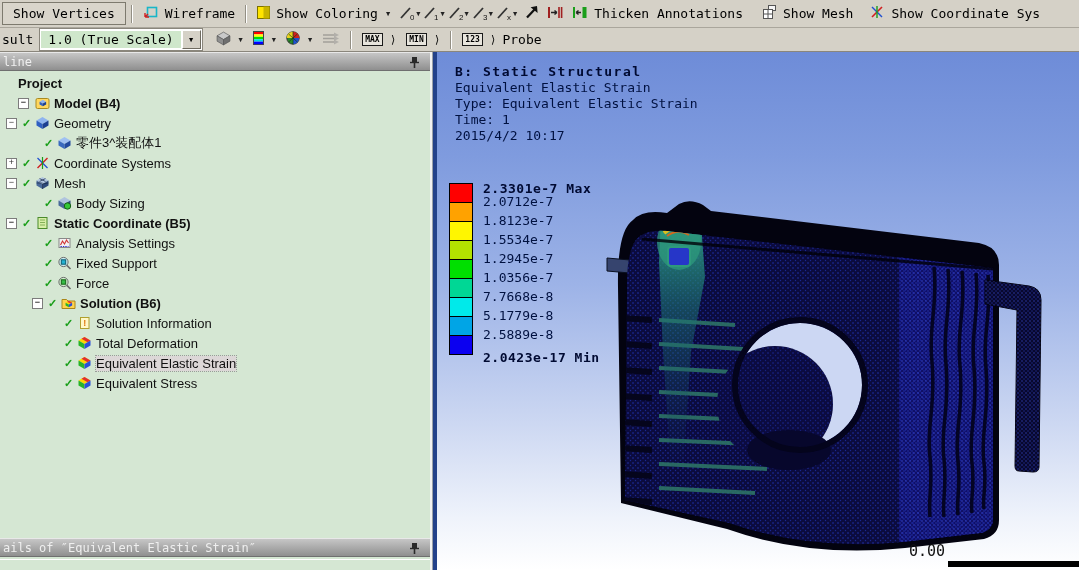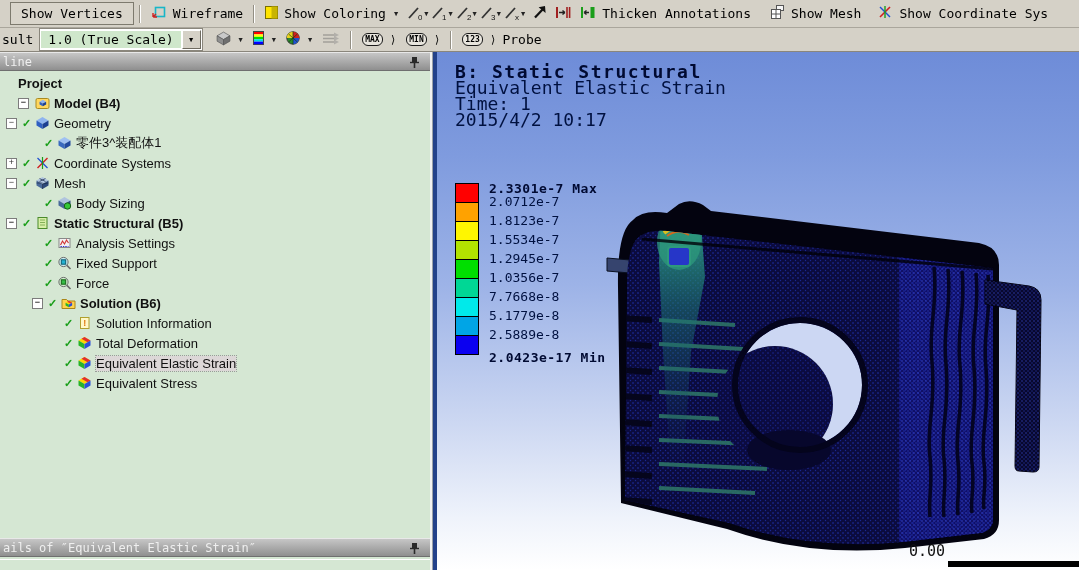--- a/index.html
+++ b/index.html
@@ -5,24 +5,24 @@
   html,body{margin:0;padding:0;width:1079px;height:570px;overflow:hidden;
     font-family:"Liberation Sans",sans-serif;background:#d5d1c7;}
   
   .tb{position:absolute;left:0;width:1079px;display:flex;align-items:center;
       background:#d5d1c7;font-family:"DejaVu Sans Mono","Liberation Mono",monospace;
       font-size:13px;color:#000;white-space:nowrap;overflow:hidden;}
   #tb1{top:0;height:27px;border-bottom:1px solid #aaa69c;}
   #tb2{top:28px;height:23px;border-bottom:1px solid #8a867c;}
   .sep{width:0;height:18px;border-left:1px solid #938f84;border-right:1px solid #fff;margin:0 5px;}
   .tbtn{display:flex;align-items:center;gap:6px;padding:2px 5px;}
-  .frame-btn{border:1px solid #7d7a6e;background:#d9d5cb;padding:3px 10px;margin-left:10px;}
+  .frame-btn{border:1px solid #7d7a6e;background:#d9d5cb;padding:3px 10px;margin-left:2px;}
   .dd{font-size:7px;margin-left:2px;color:#222;}
   .pen{display:flex;align-items:center;margin-right:3px;}
-  .badge{border:1px solid #1a1a1a;border-radius:6px;font-size:8px;font-weight:bold;
+  .badge{border:1px solid #1a1a1a;border-radius:0;font-size:8px;font-weight:bold;
          padding:1px 2px;line-height:9px;background:#e8e5dd;}
   .paren{font-size:11px;margin-left:1px;}
   .combo{display:flex;align-items:center;border:1px solid #8a867c;background:#fff;
          padding:1px;margin-left:6px;}
   .combo-val{background:#cfe7cb;padding:1px 7px;font-size:13px;}
   .combo-arrow{width:17px;height:17px;background:#d5d1c7;border:1px solid;
          border-color:#fff #6f6b60 #6f6b60 #fff;display:flex;align-items:center;
          justify-content:center;font-size:7px;margin-left:1px;}
   
   #outline{position:absolute;left:0;top:52px;width:430px;height:518px;
@@ -46,23 +46,23 @@
       background:#d5e7d3;border-top:1px solid #fff;}
   
   #split{position:absolute;left:430px;top:52px;width:7px;height:518px;
      background:linear-gradient(90deg,#f2f2f2 0 2px,#9aa0a8 2px 3px,#23418a 3px 100%);}
   
   #vp{position:absolute;left:437px;top:52px;width:642px;height:518px;
       background:linear-gradient(180deg,#6e8cd8 0%,#7f9bde 20%,#9db3e7 45%,
                  #cdd8f2 72%,#eff3fb 90%,#ffffff 100%);overflow:hidden;}
   #vp-annot{position:absolute;left:18px;top:12px;
      font-family:"DejaVu Sans Mono","Liberation Mono",monospace;
-     font-size:18px;line-height:16px;color:#001140;}
+     font-size:13px;line-height:16px;color:#001140;}
   #vp-annot .b{font-weight:bold;letter-spacing:1.5px;color:#000a32;}
-  #legend{position:absolute;left:18px;top:131px;width:220px;height:190px;padding-left:40px;}
+  #legend{position:absolute;left:12px;top:131px;width:220px;height:190px;padding-left:40px;}
   .lg-box{position:absolute;left:0;width:22px;height:18px;border:1px solid #000;}
   .lg-lab{position:absolute;left:34px;height:16px;
      font-family:"DejaVu Sans Mono","Liberation Mono",monospace;
      font-size:13px;color:#001140;white-space:nowrap;}
   .lg-lab.b{font-weight:bold;letter-spacing:.5px;color:#000a32;}
   #ruler-label{position:absolute;left:472px;top:490px;color:#111;
      font-family:"DejaVu Sans Mono","Liberation Mono",monospace;font-size:15px;}
   #ruler-bar{position:absolute;left:511px;top:509px;width:131px;height:6px;background:#000;}
   #model-canvas{position:absolute;left:0;top:0;}
 </style>
@@ -306,21 +306,21 @@
           </svg></span>
         <span class="lbl">Body Sizing</span>
       </div>
       <div class="trow" style="padding-left: 6px; font-weight: bold;">
         <span class="exp">−</span>
         <span class="chk">✓</span>
         <span class="ticon"><svg width="15" height="14" viewBox="0 0 14 14">
             <rect x="2.5" y="1.5" width="9" height="11" fill="#d6eea6" stroke="#4a8a2a"></rect>
             <path d="M4.5,4 h5 M4.5,6.5 h5 M4.5,9 h5" stroke="#7aa850" stroke-width="0.9"></path>
           </svg></span>
-        <span class="lbl">Static Structural (B5)</span>
+        <span class="lbl">Static Coordinate (B5)</span>
       </div>
       <div class="trow" style="padding-left: 44px;">
         <span class="chk">✓</span>
         <span class="ticon"><svg width="15" height="14" viewBox="0 0 14 14">
             <rect x="1.5" y="2.5" width="11" height="9" fill="#f2f2f2" stroke="#888"></rect>
             <polyline points="3,9 5,5 7,8 9,4 11,7" stroke="#d03030" fill="none" stroke-width="1.1"></polyline>
             <line x1="3" y1="10.5" x2="11" y2="10.5" stroke="#3030d0" stroke-dasharray="1.4,1" stroke-width="1"></line>
           </svg></span>
         <span class="lbl">Analysis Settings</span>
       </div>
@@ -484,20 +484,21 @@
     <circle cx="338" cy="352" r="58" fill="url(#md)" opacity="0.7"></circle>
     <ellipse cx="352" cy="398" rx="42" ry="20" fill="#07072c"></ellipse>
     <circle cx="363" cy="333" r="65" fill="none" stroke="#04041c" stroke-width="6"></circle>
 
     <path d="M548,228 L592,234 Q604,236 604,248 L602,415 Q602,420 596,420 L582,419 Q578,419 578,414 L580,258 L548,252 Z" fill="#08082e" stroke="#020210"></path>
     <path d="M548,228 L592,234 Q604,236 604,248 L602,415 Q602,420 596,420 L582,419 Q578,419 578,414 L580,258 L548,252 Z" fill="url(#md2)" opacity="0.7"></path>
   </svg>
   <div id="vp-annot">
       <div class="b">B: Static Structural</div>
       <div>Equivalent Elastic Strain</div>
+      <div>Type: Equivalent Elastic Strain</div>
       <div>Time: 1</div>
       <div>2015/4/2 10:17</div>
     </div>
   <div id="legend">
       <div class="lg-box" style="top: 0px; background: rgb(255, 0, 0);"></div>
       <div class="lg-box" style="top: 19px; background: rgb(255, 162, 0);"></div>
       <div class="lg-box" style="top: 38px; background: rgb(255, 246, 0);"></div>
       <div class="lg-box" style="top: 57px; background: rgb(178, 227, 0);"></div>
       <div class="lg-box" style="top: 76px; background: rgb(0, 223, 0);"></div>
       <div class="lg-box" style="top: 95px; background: rgb(0, 215, 149);"></div>

